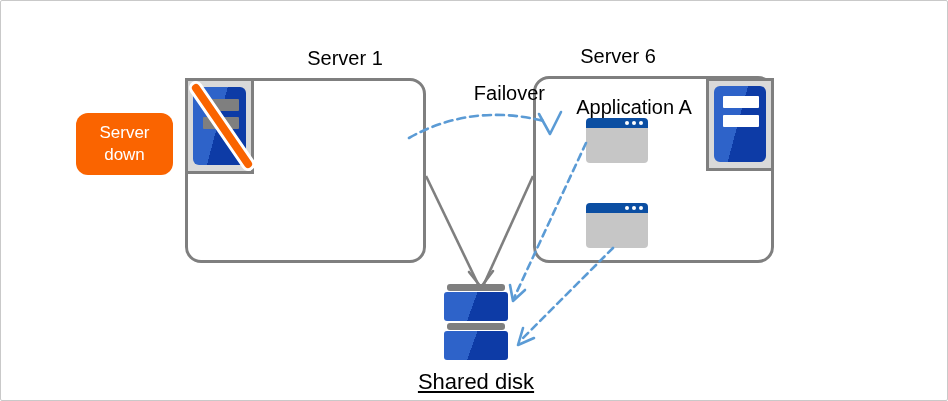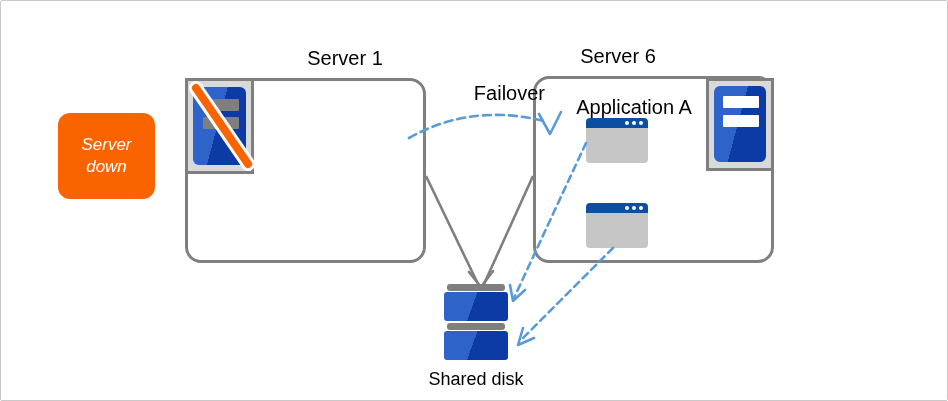--- a/index.html
+++ b/index.html
@@ -44,21 +44,21 @@
   .disk-cap { position:absolute; background:var(--line-gray,#7F7F7F); border-radius:3px; }
   .disk-body { position:absolute; border-radius:3px;
     background:linear-gradient(110deg, var(--server-blue-light,#2E63C9) 45%, var(--server-blue-dark,#0D3BA6) 45%); }
   svg.overlay { position:absolute; left:0; top:0; z-index:3; pointer-events:none; }
 </style>
 </head>
 <body>
 
 <div class="canvas">
 
-  <div class="badge" style="left:57px; top:112px; width:97px; height:86px;font-style:italic;">
+  <div class="badge" style="left:75px; top:112px; width:97px; height:62px;">
     <span>Server down</span>
   </div>
 
   <div class="label" style="left:274px; top:46px; width:140px;">Server 1</div>
   <div class="server-box" style="left:184px; top:77px; width:241px; height:185px;"></div>
   <div class="icon-box" style="left:184px; top:77px; width:69px; height:96px;">
     <div style="position:absolute; inset:0;">
       <div class="chassis" style="left:5px; top:6px; width:53px; height:78px;"></div>
       <div class="sbar gray" style="left:15px; top:18px; width:36px; height:12px;"></div>
       <div class="sbar gray" style="left:15px; top:36px; width:36px; height:12px;"></div>
@@ -98,21 +98,21 @@
   </div>
 
   <div class="label" style="left:414px; top:81px; width:130px;text-align:right;">Failover</div>
 
   <div class="disk" style="left:443px; top:283px; width:64px; height:76px;">
     <div class="disk-cap" style="left:3px; top:0;    width:58px; height:7px;"></div>
     <div class="disk-body" style="left:0;   top:8px;  width:64px; height:29px;"></div>
     <div class="disk-cap" style="left:3px; top:39px; width:58px; height:7px;"></div>
     <div class="disk-body" style="left:0;   top:47px; width:64px; height:29px;"></div>
   </div>
-  <div class="label" style="left:389px; top:368px; width:172px; font-size:18px;">Shared disk</div>
+  <div class="label" style="left:389px; top:368px; width:172px; font-size:22px;text-decoration:underline;">Shared disk</div>
 
   <svg class="overlay" width="948" height="401" viewBox="0 0 948 401">
 
     <path d="M 408 137 Q 470 102 543 120" fill="none" stroke="#5B9BD5" stroke-width="2.6" stroke-dasharray="8 5" stroke-linecap="round"></path>
     <polyline points="538,113 549,133 560,111" fill="none" stroke="#5B9BD5" stroke-width="2.6" stroke-linecap="round" stroke-linejoin="round"></polyline>
 
     <path d="M 425 175 L 477 283" fill="none" stroke="#7F7F7F" stroke-width="2.6"></path>
     <path d="M 532 175 L 483 283" fill="none" stroke="#7F7F7F" stroke-width="2.6"></path>
     <polyline points="468,271 480,286 492,270" fill="none" stroke="#7F7F7F" stroke-width="2.6" stroke-linecap="round" stroke-linejoin="round"></polyline>
 

